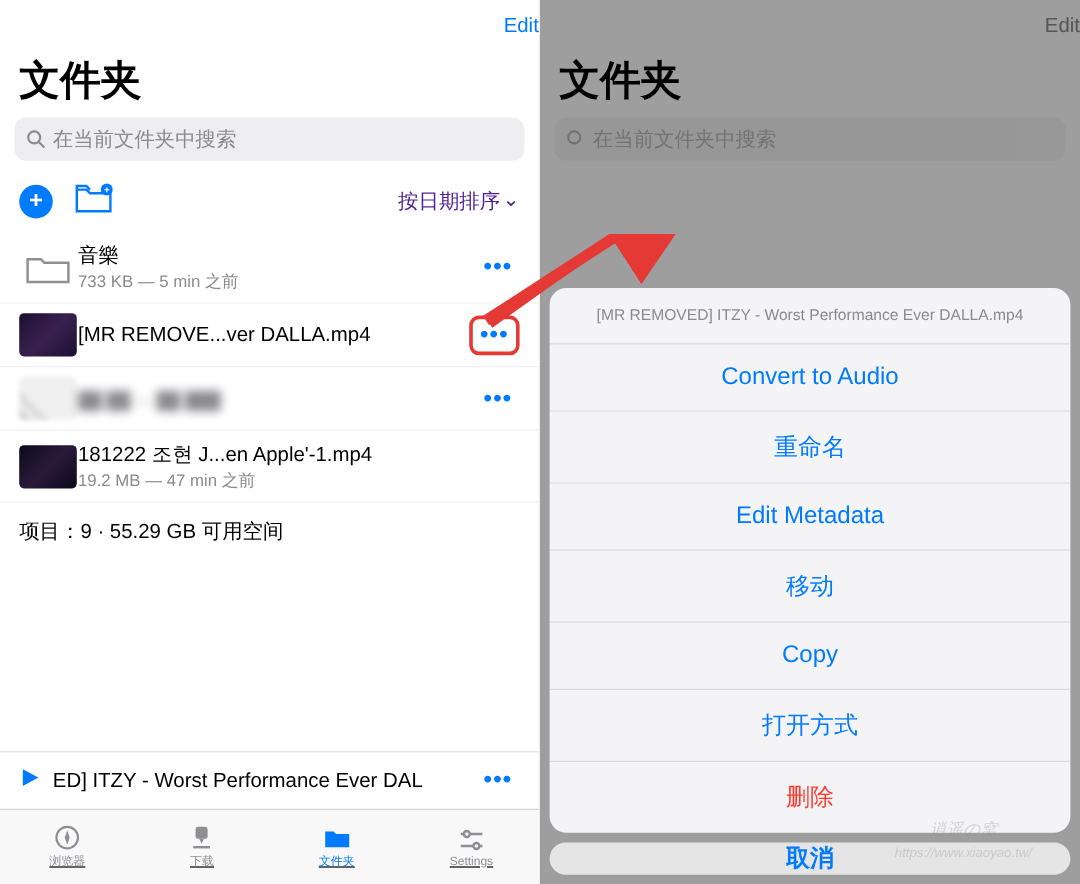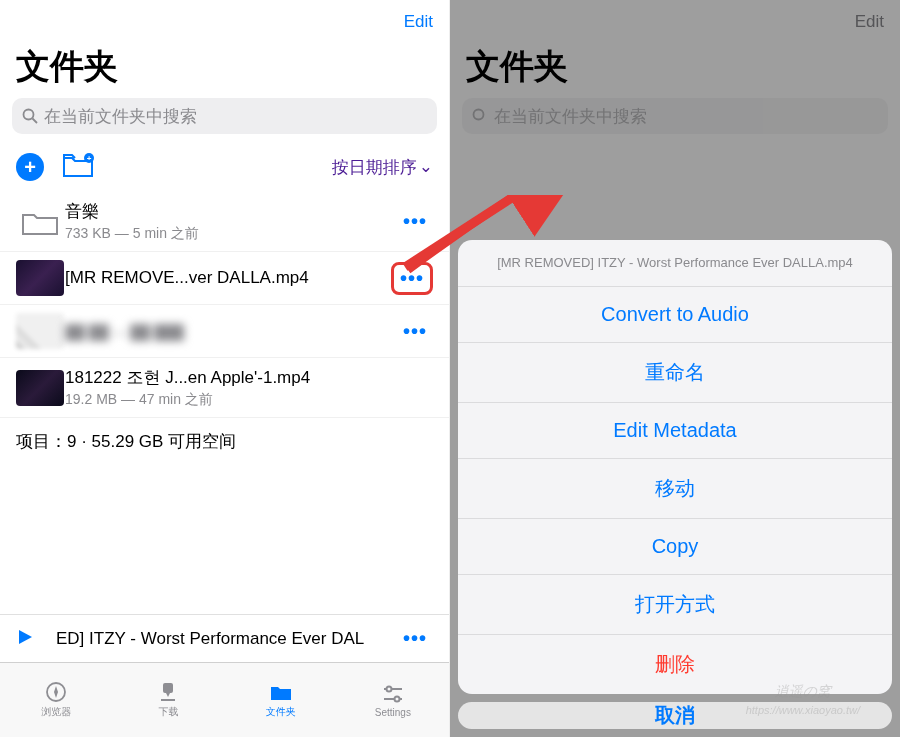--- a/index.html
+++ b/index.html
@@ -1,21 +1,21 @@
 <!DOCTYPE html>
 <html><head>
 <meta charset="utf-8">
 <style>
 * { margin: 0; padding: 0; box-sizing: border-box; font-family: -apple-system, "PingFang SC", "Helvetica Neue", sans-serif; }
 body { width: 900px; height: 737px; display: flex; background: #fff; position: relative; overflow: hidden; }
 .panel { width: 450px; height: 737px; position: relative; display: flex; flex-direction: column; }
 .panel-left { border-right: 1px solid #eee; }
 
 
-.topbar { height: 44px; display: flex; align-items: center; justify-content: flex-end; padding: 0 16px; }
+.topbar { height: 44px; display: flex; align-items: center; justify-content: flex-end; padding: 0 0; }
 .edit-btn { color: #007aff; font-size: 17px; background: none; border: none; }
 .edit-btn.dim { color: #8a8a8e; }
 
 
 .title { font-size: 34px; font-weight: 700; padding: 0 16px 8px; }
 
 
 .search { margin: 0 12px 12px; height: 36px; background: #eeeef0; border-radius: 10px; display: flex; align-items: center; padding: 0 10px; gap: 6px; color: #8a8a8e; font-size: 17px; }
 .search svg { width: 16px; height: 16px; fill: #8a8a8e; }
 
@@ -40,28 +40,28 @@
 .filename { font-size: 17px; color: #000; white-space: nowrap; overflow: hidden; text-overflow: ellipsis; }
 .filesub { font-size: 14px; color: #8a8a8e; margin-top: 2px; }
 .filesub.blur { filter: blur(4px); }
 .more { color: #007aff; font-size: 20px; letter-spacing: 1px; font-weight: bold; padding: 4px 6px; }
 .more.highlight { border: 3px solid #e53935; border-radius: 8px; padding: 2px 6px; }
 
 
 .summary { padding: 12px 16px; font-size: 17px; color: #000; }
 
 
-.nowplay { height: 48px; border-top: 1px solid #e0e0e0; display: flex; align-items: center; padding: 0 16px; gap: 22px; }
+.nowplay { height: 48px; border-top: 1px solid #e0e0e0; display: flex; align-items: center; padding: 0 16px; gap: 10px; }
 .play-icon { color: #007aff; }
 .play-icon svg { width: 18px; height: 18px; fill: #007aff; }
 .nowplay-title { flex: 1; font-size: 17px; white-space: nowrap; overflow: hidden; }
 .nowplay .more { margin-left: 4px; }
 
 
-.tabbar { height: 75px; border-top: 1px solid #d0d0d0; background: #f8f8f8; display: flex; }
+.tabbar { height: 63px; border-top: 1px solid #d0d0d0; background: #f8f8f8; display: flex; text-decoration: underline; }
 .tab { flex: 1; display: flex; flex-direction: column; align-items: center; justify-content: center; gap: 2px; color: #8e8e93; font-size: 10px; }
 .tab.active { color: #007aff; }
 .tab svg { width: 26px; height: 22px; }
 
 
 .panel-right { background: #fff; }
 .right-bg { position: absolute; inset: 0; }
 .overlay { position: absolute; inset: 0; background: rgba(0,0,0,0.38); }
 
 

